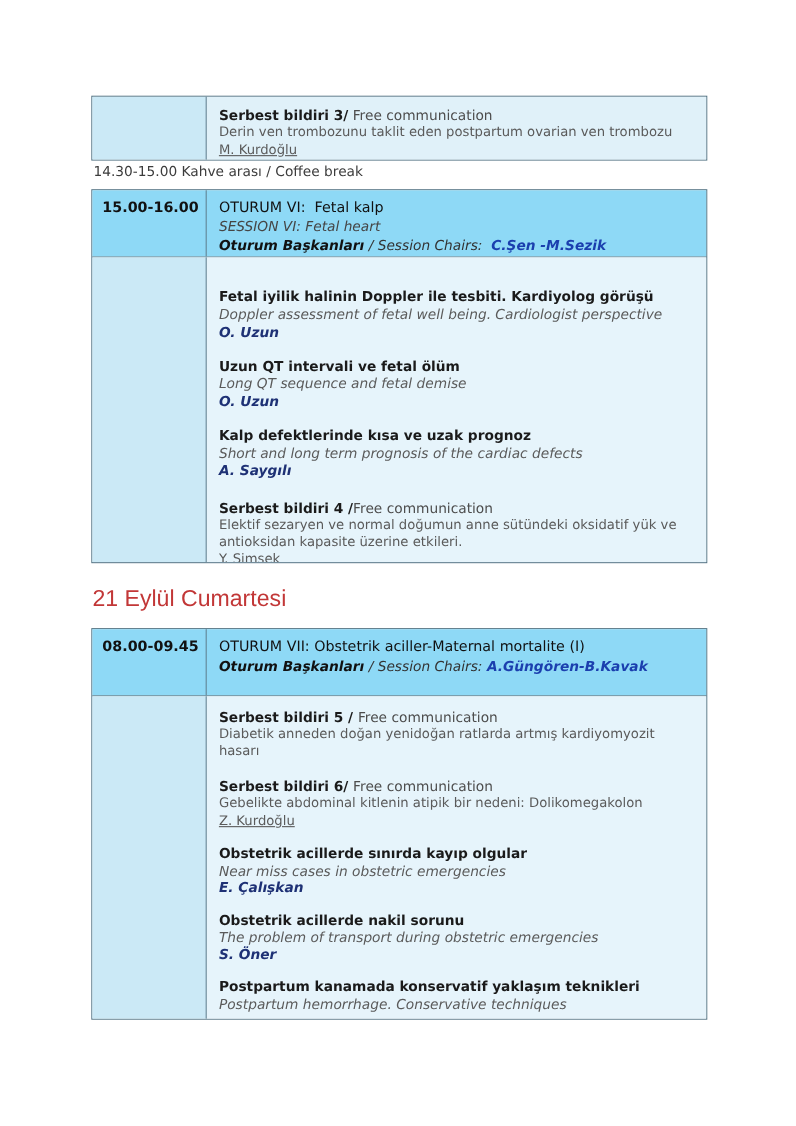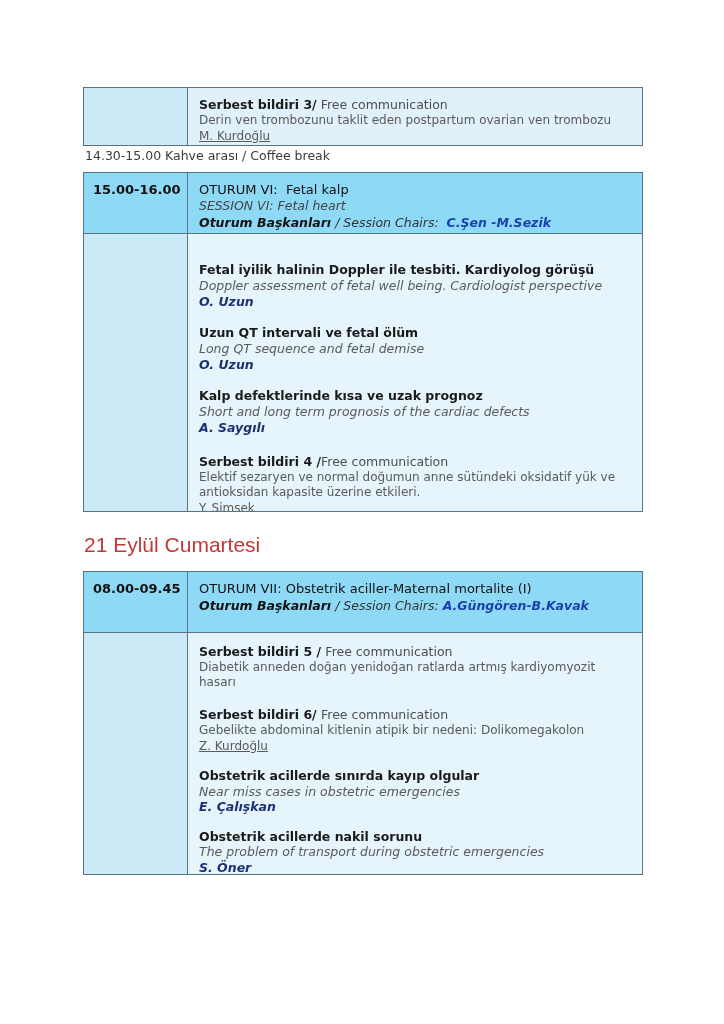--- a/index.html
+++ b/index.html
@@ -65,21 +65,21 @@
   }
   .tbl-vi{top:172px;}
   .tbl-vi .body-row{height:278px;}
   .tbl-vi .body-cell{padding-top:28px;}
   .day-heading{
     position:absolute;left:84px;top:533px;
     font-family:"Liberation Sans","DejaVu Sans",sans-serif;
     font-size:21px;font-weight:normal;color:var(--red);
   }
   .tbl-vii{top:571px;}
-  .tbl-vii .body-row{height:242px;}
+  .tbl-vii .body-row{height:294px;}
   .tbl-vii .body-cell{padding-top:8px;}
   .tbl-vii .talk{margin-bottom:14px;}
   .tbl-vii .t-title,.tbl-vii .t-sub,.tbl-vii .t-speaker{line-height:15.5px;}
 </style>
 </head>
 <body>
 
 <div class="tbl tbl-fragment">
   <div class="row">
     <div class="time-cell"></div>

